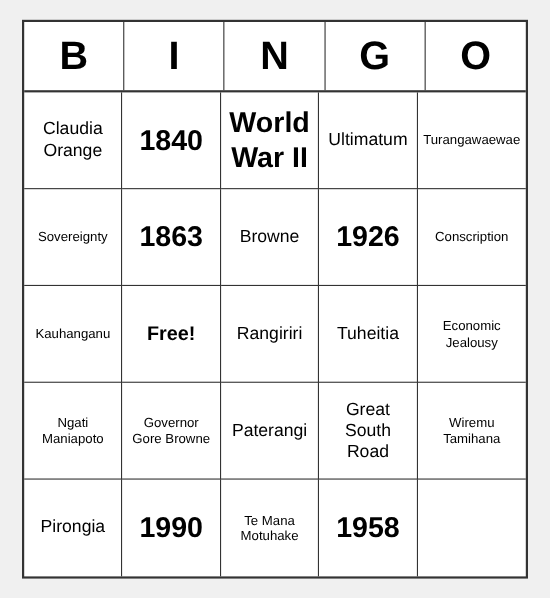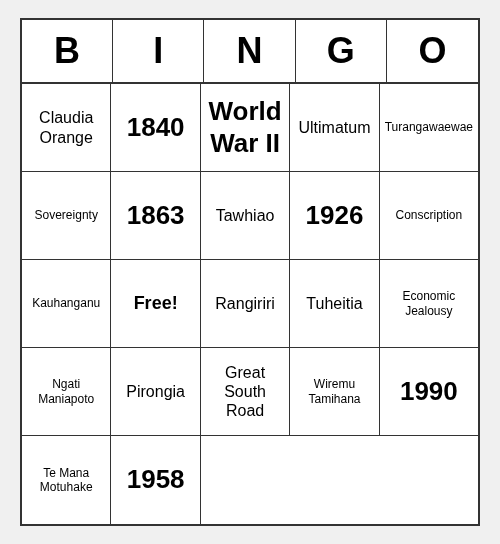--- a/index.html
+++ b/index.html
@@ -118,21 +118,21 @@
       <div class="bingo-cell">
         <span class="cell-text font-small">Turangawaewae</span>
       </div>
       <div class="bingo-cell">
         <span class="cell-text font-small">Sovereignty</span>
       </div>
       <div class="bingo-cell">
         <span class="cell-text font-large">1863</span>
       </div>
       <div class="bingo-cell">
-        <span class="cell-text font-medium">Tawhiao</span>
+        <span class="cell-text font-medium">Browne</span>
       </div>
       <div class="bingo-cell">
         <span class="cell-text font-large">1926</span>
       </div>
       <div class="bingo-cell">
         <span class="cell-text font-small">Conscription</span>
       </div>
       <div class="bingo-cell">
         <span class="cell-text font-small">Kauhanganu</span>
       </div>
@@ -145,27 +145,33 @@
       <div class="bingo-cell">
         <span class="cell-text font-medium">Tuheitia</span>
       </div>
       <div class="bingo-cell">
         <span class="cell-text font-small">Economic Jealousy</span>
       </div>
       <div class="bingo-cell">
         <span class="cell-text font-small">Ngati Maniapoto</span>
       </div>
       <div class="bingo-cell">
-        <span class="cell-text font-medium">Pirongia</span>
+        <span class="cell-text font-small">Governor Gore Browne</span>
+      </div>
+      <div class="bingo-cell">
+        <span class="cell-text font-medium">Paterangi</span>
       </div>
       <div class="bingo-cell">
         <span class="cell-text font-medium">Great South Road</span>
       </div>
       <div class="bingo-cell">
         <span class="cell-text font-small">Wiremu Tamihana</span>
+      </div>
+      <div class="bingo-cell">
+        <span class="cell-text font-medium">Pirongia</span>
       </div>
       <div class="bingo-cell">
         <span class="cell-text font-large">1990</span>
       </div>
       <div class="bingo-cell">
         <span class="cell-text font-small">Te Mana Motuhake</span>
       </div>
       <div class="bingo-cell">
         <span class="cell-text font-large">1958</span>
       </div>

